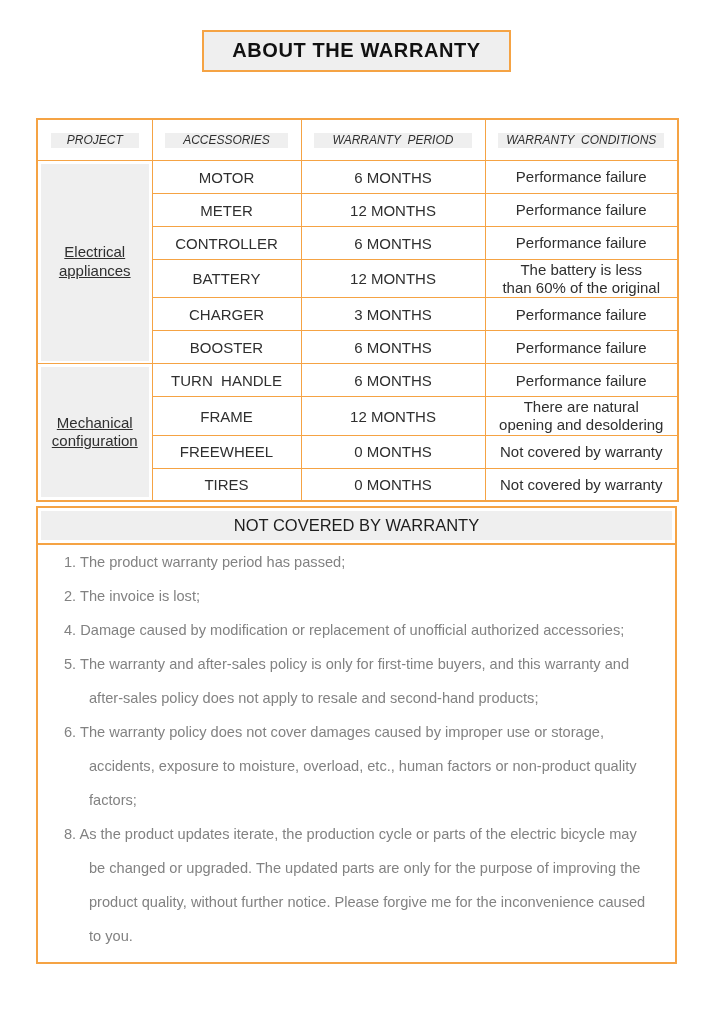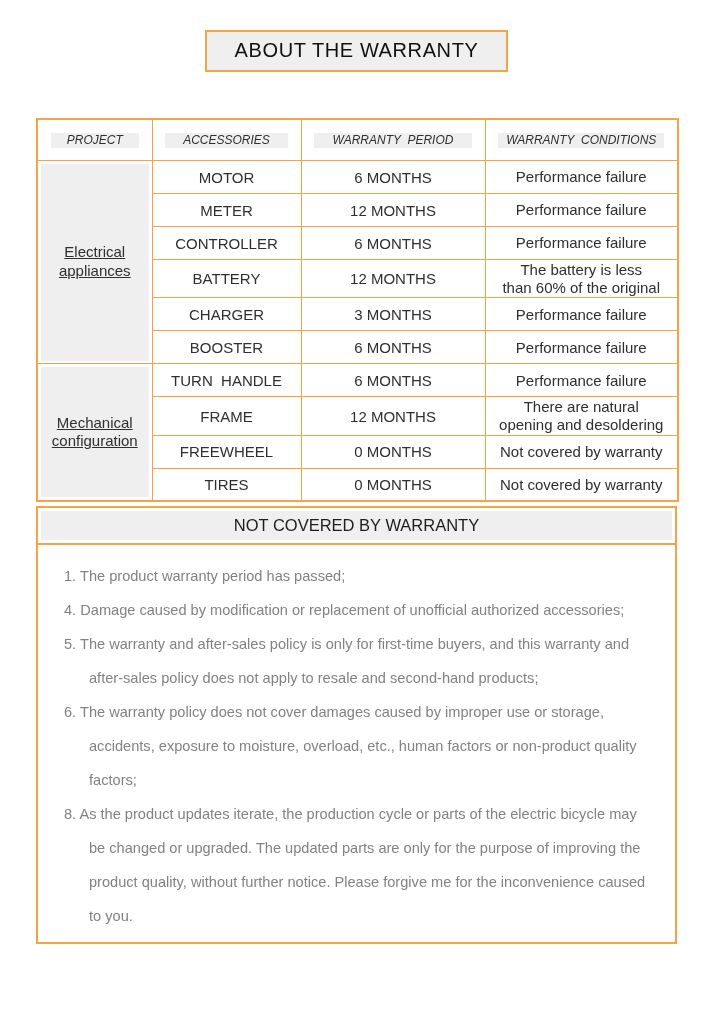--- a/index.html
+++ b/index.html
@@ -18,21 +18,21 @@
     color:var(--dark);
   }
   
   .title-box{
     width:fit-content;
     margin:30px auto 0 auto;
     border:2px solid var(--orange);
     background:var(--cellgray);
     padding:7px 28px 8px 28px;
     font-size:20px;
-    font-weight:normal;
+    font-weight:bold;
     letter-spacing:.6px;
     color:#111111;
     text-align:center;
   }
   
   .content{margin:46px 36px 0 36px;width:641px;}
   table.warranty{
     width:100%;
     border-collapse:collapse;
     table-layout:fixed;
@@ -79,21 +79,21 @@
     padding:3px;
     text-align:center;
     font-size:16.5px;
     color:#1D1D1D;
     line-height:29px;
   }
   
   .list-box{
     margin-top:-2px;
     border:2px solid var(--orange);
-    padding:14px 22px 9px 14px;
+    padding:0 22px 9px 14px;
     color:var(--gray);
     font-size:14.6px;
     line-height:34px;
   }
   .list-item{
     padding-left:37px;
     text-indent:-25px;
   }
 </style>
 </head>
@@ -177,19 +177,20 @@
         <td class="per">0 MONTHS</td>
         <td class="cond">Not covered by warranty</td>
       </tr>
     </tbody>
   </table>
 
   <div class="band">NOT COVERED BY WARRANTY</div>
 
   <div class="list-box">
     <div class="list-item">1. The product warranty period has passed;</div>
+    <div class="list-item">2. The invoice is lost;</div>
     <div class="list-item">4. Damage caused by modification or replacement of unofficial authorized accessories;</div>
     <div class="list-item">5. The warranty and after-sales policy is only for first-time buyers, and this warranty and after-sales policy does not apply to resale and second-hand products;</div>
     <div class="list-item">6. The warranty policy does not cover damages caused by improper use or storage, accidents, exposure to moisture, overload, etc., human factors or non-product quality factors;</div>
     <div class="list-item">8. As the product updates iterate, the production cycle or parts of the electric bicycle may be changed or upgraded. The updated parts are only for the purpose of improving the product quality, without further notice. Please forgive me for the inconvenience caused to you.</div>
   </div>
 
 </div>
 
 </body></html>

